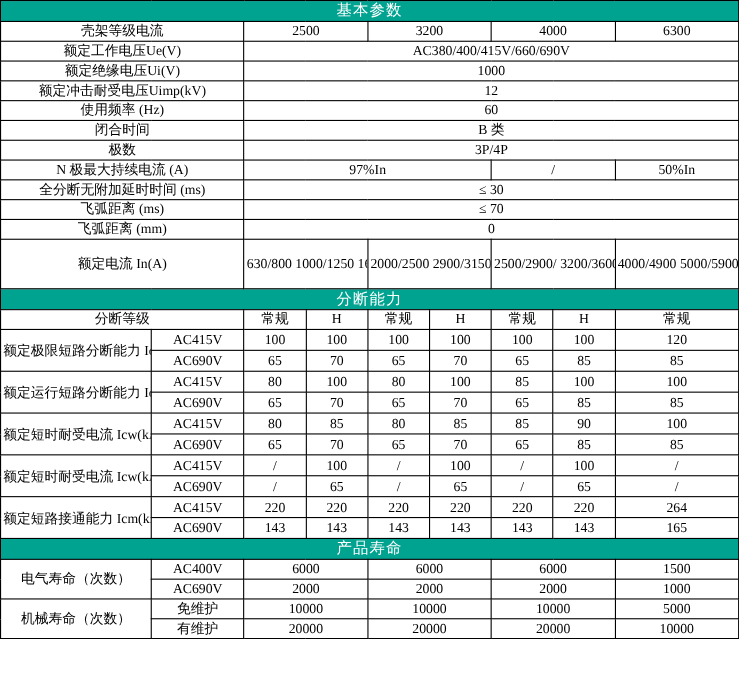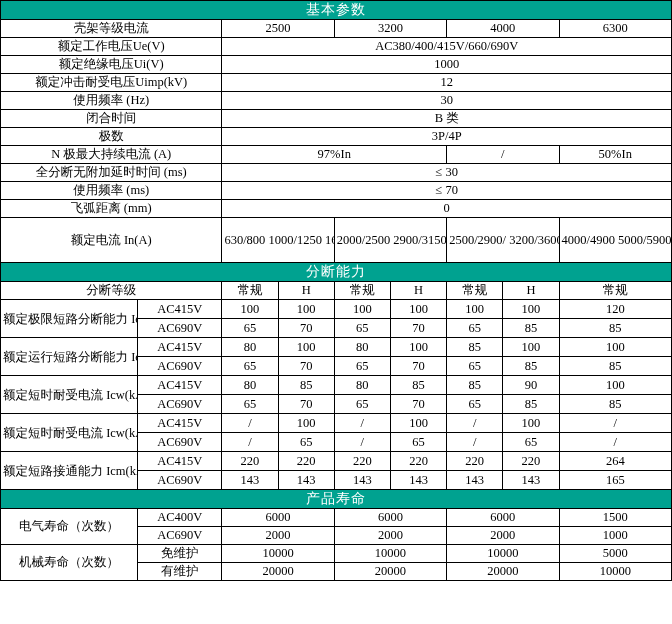--- a/index.html
+++ b/index.html
@@ -72,21 +72,21 @@
   <tr class="h20">
     <td class="lbl" colspan="2">额定绝缘电压Ui(V)</td>
     <td colspan="7">1000</td>
   </tr>
   <tr class="h20">
     <td class="lbl" colspan="2">额定冲击耐受电压Uimp(kV)</td>
     <td colspan="7">12</td>
   </tr>
   <tr class="h20">
     <td class="lbl" colspan="2">使用频率 (Hz)</td>
-    <td colspan="7">30</td>
+    <td colspan="7">60</td>
   </tr>
   <tr class="h20">
     <td class="lbl" colspan="2">闭合时间</td>
     <td colspan="7">B 类</td>
   </tr>
   <tr class="h20">
     <td class="lbl" colspan="2">极数</td>
     <td colspan="7">3P/4P</td>
   </tr>
 
@@ -95,21 +95,21 @@
     <td colspan="4">97%In</td>
     <td colspan="2">/</td>
     <td>50%In</td>
   </tr>
 
   <tr class="h20">
     <td class="lbl" colspan="2">全分断无附加延时时间 (ms)</td>
     <td colspan="7">≤ 30</td>
   </tr>
   <tr class="h20">
-    <td class="lbl" colspan="2">使用频率 (ms)</td>
+    <td class="lbl" colspan="2">飞弧距离 (ms)</td>
     <td colspan="7">≤ 70</td>
   </tr>
   <tr class="h20">
     <td class="lbl" colspan="2">飞弧距离 (mm)</td>
     <td colspan="7">0</td>
   </tr>
 
   <tr class="h62">
     <td class="lbl" colspan="2">额定电流 In(A)</td>
     <td class="pre" colspan="2">630/800

